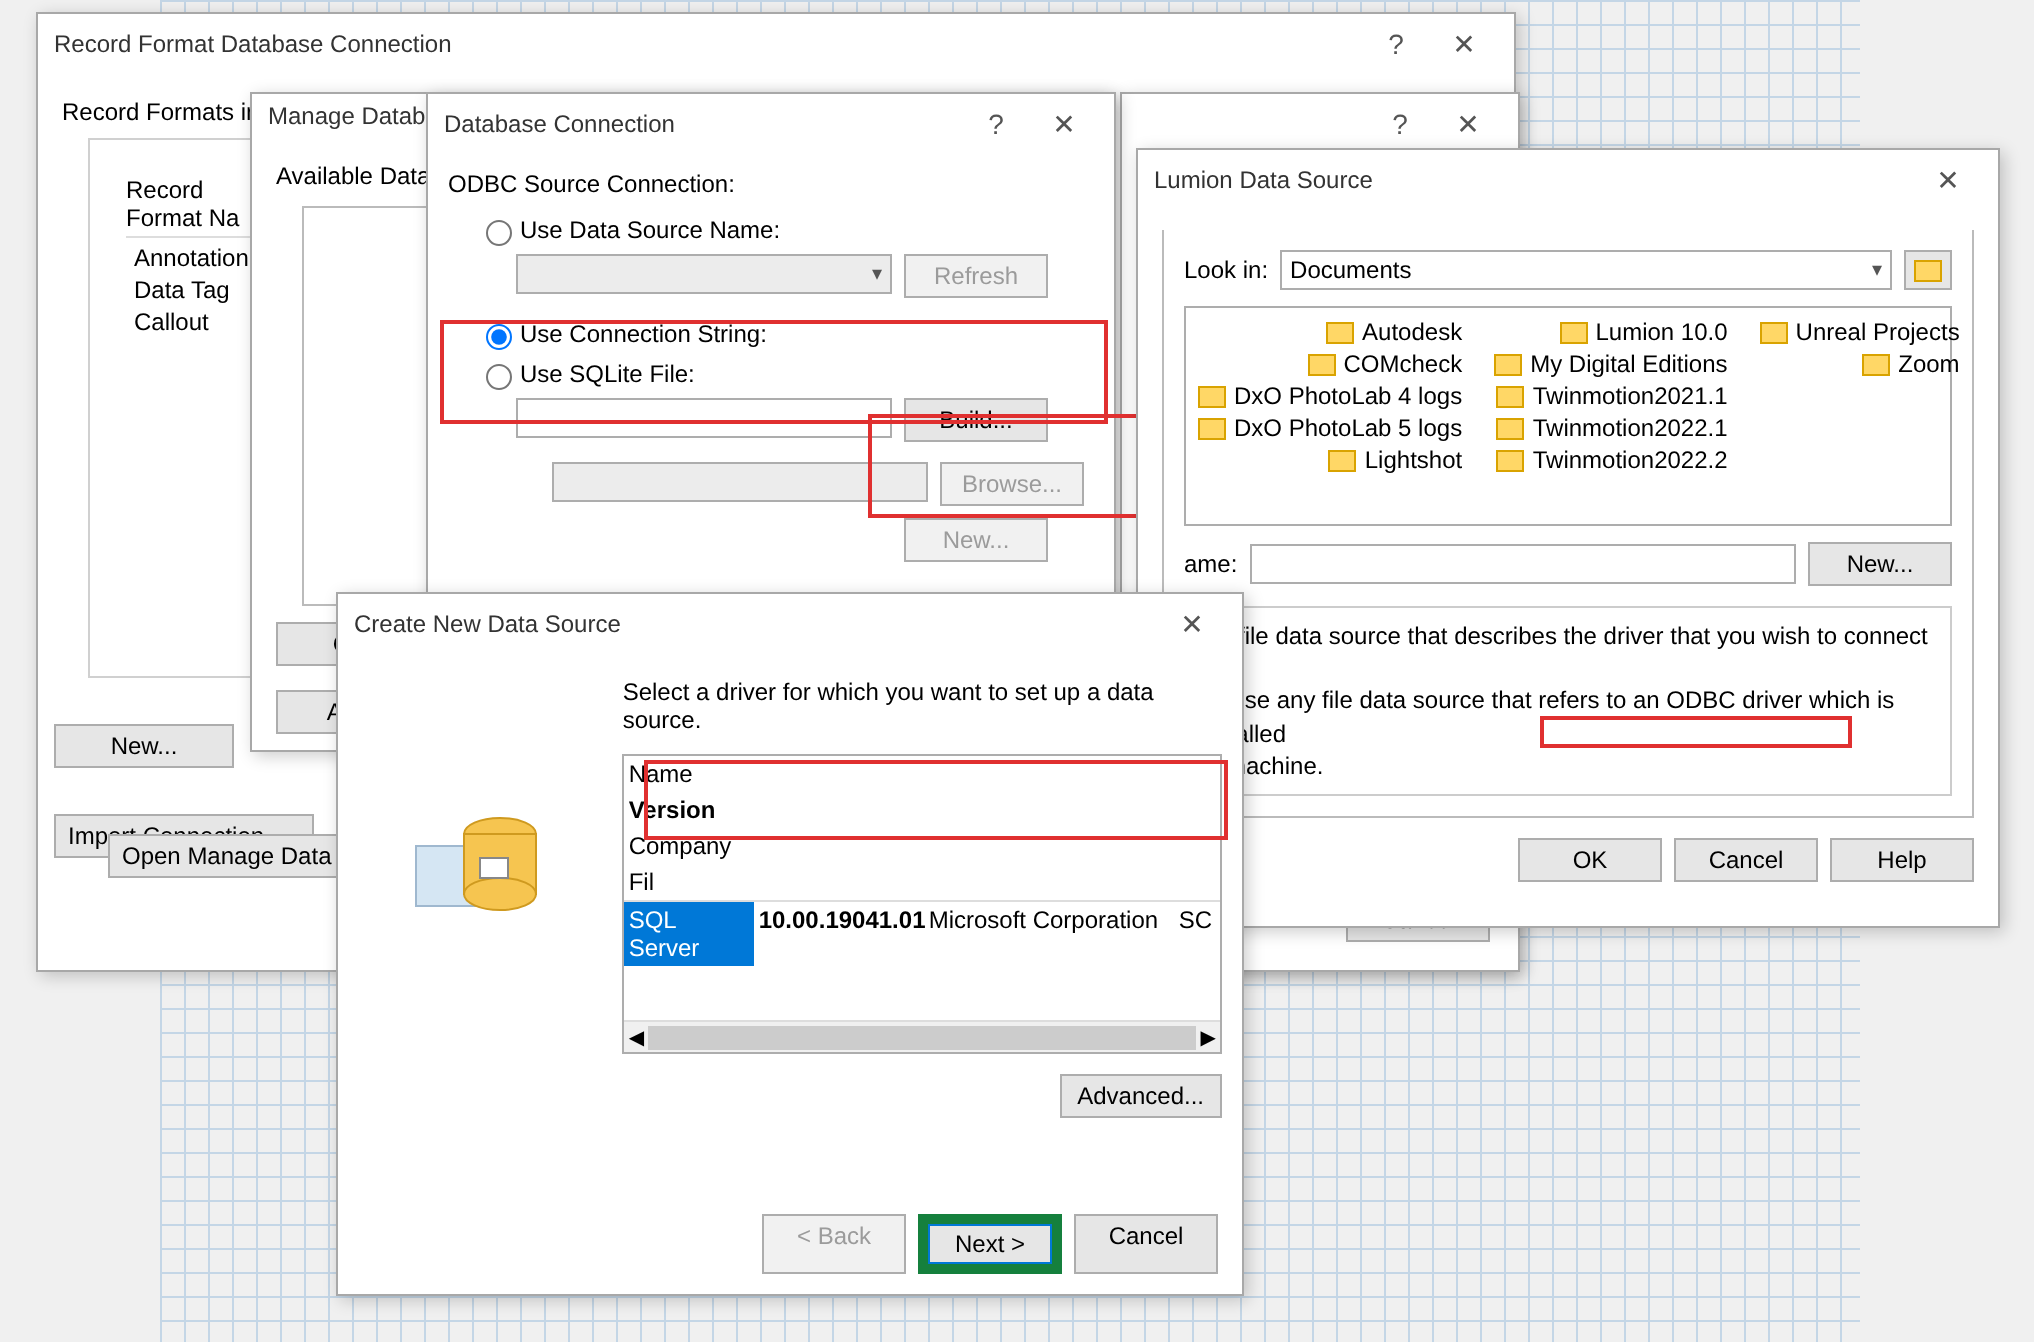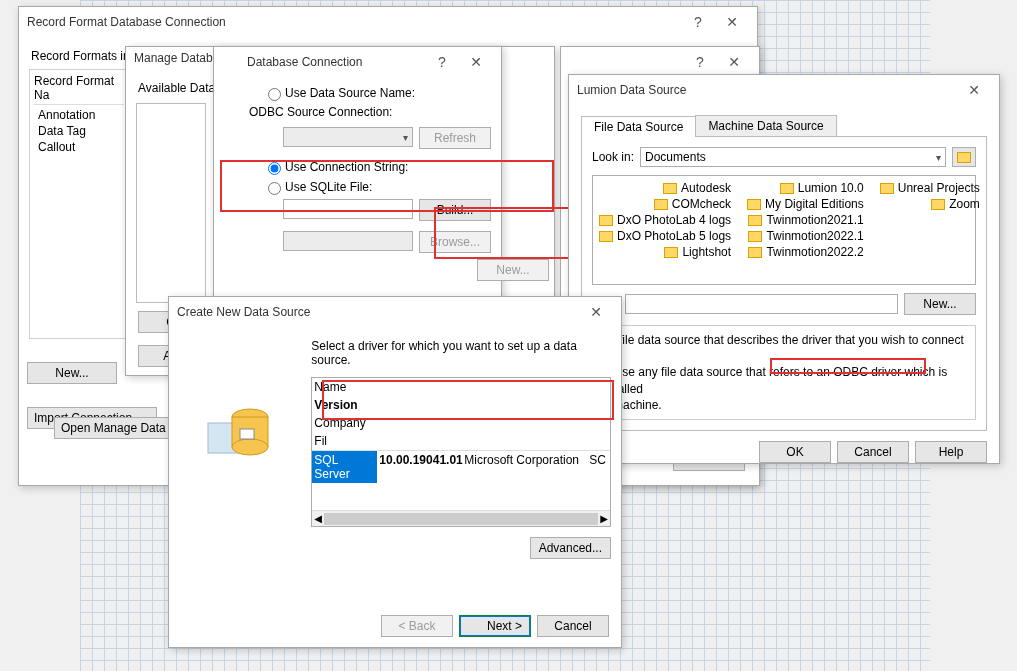--- a/index.html
+++ b/index.html
@@ -38,35 +38,36 @@
   }
   .titlebar .spacer { flex: 1; }
   .titlebar .help, .titlebar .close {
     width: 34px; height: 22px;
     text-align: center; line-height: 22px;
     font-size: 14px; color: #555; cursor: pointer;
   }
   .content { padding: 8px 10px; }
   .groupbox {
     border: 1px solid #d0d0d0;
-    padding: 4px;
+    padding: 18px;
     position: relative;
+    margin-left: 15px;
   }
   .btn {
     display: inline-block;
     min-width: 72px;
     padding: 3px 8px;
     text-align: center;
     background: #e6e6e6;
     border: 1px solid #adadad;
     font-size: 12px;
     cursor: pointer;
   }
   .btn.disabled { color: #9b9b9b; background: #f1f1f1; }
-  .btn.default { border: 1px solid #15803d; box-shadow: inset 0 0 0 1px #0078d7; text-align: right; }
+  .btn.default { border: 5px solid #15803d; box-shadow: inset 0 0 0 1px #0078d7; }
   .text-input {
     border: 1px solid #adadad;
     height: 20px;
     background: #fff;
     padding: 1px 4px;
   }
   .text-input.disabled { background: #ececec; }
   .combo {
     border: 1px solid #adadad;
     height: 20px;
@@ -154,34 +155,34 @@
 <div class="window" style="left:560px; top:46px; width:200px; height:440px; z-index:2;">
   <div class="titlebar" style="justify-content:flex-end;">
     <span class="help">?</span>
     <span class="close">✕</span>
   </div>
   <div style="position:absolute; right:14px; bottom:14px;">
     <div class="btn">Cancel</div>
   </div>
 </div>
 
-<div class="window" style="left:213px; top:46px; width:289px; height:260px; z-index:4;padding-left:25px;">
+<div class="window" style="left:213px; top:46px; width:345px; height:260px; z-index:4;">
   <div class="titlebar">
     <span>Database Connection</span>
     <span class="spacer"></span>
     <span class="help">?</span>
     <span class="close">✕</span>
   </div>
   <div class="content" style="position:relative;">
+    <div style="margin-bottom:8px;">ODBC Source Connection:</div>
+
     <div style="margin-left:14px; display:flex; align-items:center; margin-bottom:4px;">
       <input type="radio" class="radio" style="">
       <span>Use Data Source Name:</span>
     </div>
-
-    <div style="margin-bottom:8px;">ODBC Source Connection:</div>
     <div style="margin-left:34px; display:flex; gap:6px; margin-bottom:10px;">
       <div class="combo disabled" style="width:188px;">
           <span></span>
           <span class="arrow">▾</span>
         </div>
       <div class="btn disabled">Refresh</div>
     </div>
 
     <div style="margin-left:14px; display:flex; align-items:center; margin-bottom:4px;">
       <input type="radio" class="radio" checked="" style="">
@@ -189,44 +190,40 @@
     </div>
     <div style="margin-left:14px; display:flex; align-items:center; margin-bottom:4px;">
       <input type="radio" class="radio" style="">
       <span>Use SQLite File:</span>
     </div>
 
     <div style="margin-left:34px; display:flex; gap:6px; margin-bottom:10px;">
       <div class="text-input" style="width:188px;"></div>
       <div class="btn">Build...</div>
     </div>
-    <div style="margin-left:34px; display:flex; gap:6px; margin-bottom:6px;">
+    <div style="margin-left:52px; display:flex; gap:6px; margin-bottom:6px;">
       <div class="text-input disabled" style="width:188px;"></div>
       <div class="btn disabled">Browse...</div>
     </div>
     <div style="margin-left:228px;">
       <div class="btn disabled">New...</div>
     </div>
   </div>
   <div class="red-box" style="left:220px; top:160px; width:328px; height:52px; z-index:5;"></div>
 </div>
 
 <div class="red-box" style="left:220px; top:160px; width:334px; height:52px; z-index:10;"></div>
 
 <div class="window" style="left:568px; top:74px; width:432px; height:390px; z-index:5;">
   <div class="titlebar">
     <span>Lumion Data Source</span>
     <span class="spacer"></span>
     <span class="close">✕</span>
   </div>
   <div class="content" style="padding:10px 12px;">
-    <div class="tab-strip">
-      <div class="tab">File Data Source</div>
-      <div class="tab inactive">Machine Data Source</div>
-    </div>
     <div style="border:1px solid #bbb; border-top:none; padding:10px;">
       <div style="display:flex; align-items:center; gap:6px; margin-bottom:8px;">
         <span>Look in:</span>
         <div class="combo" style="flex:1;">
           <span>Documents</span>
             <span class="arrow">▾</span>
         </div>
         <div class="btn" style="min-width:24px; width:24px; padding:2px 0;">
           <span class="folder-ico" style="margin:0;"></span>
         </div>

